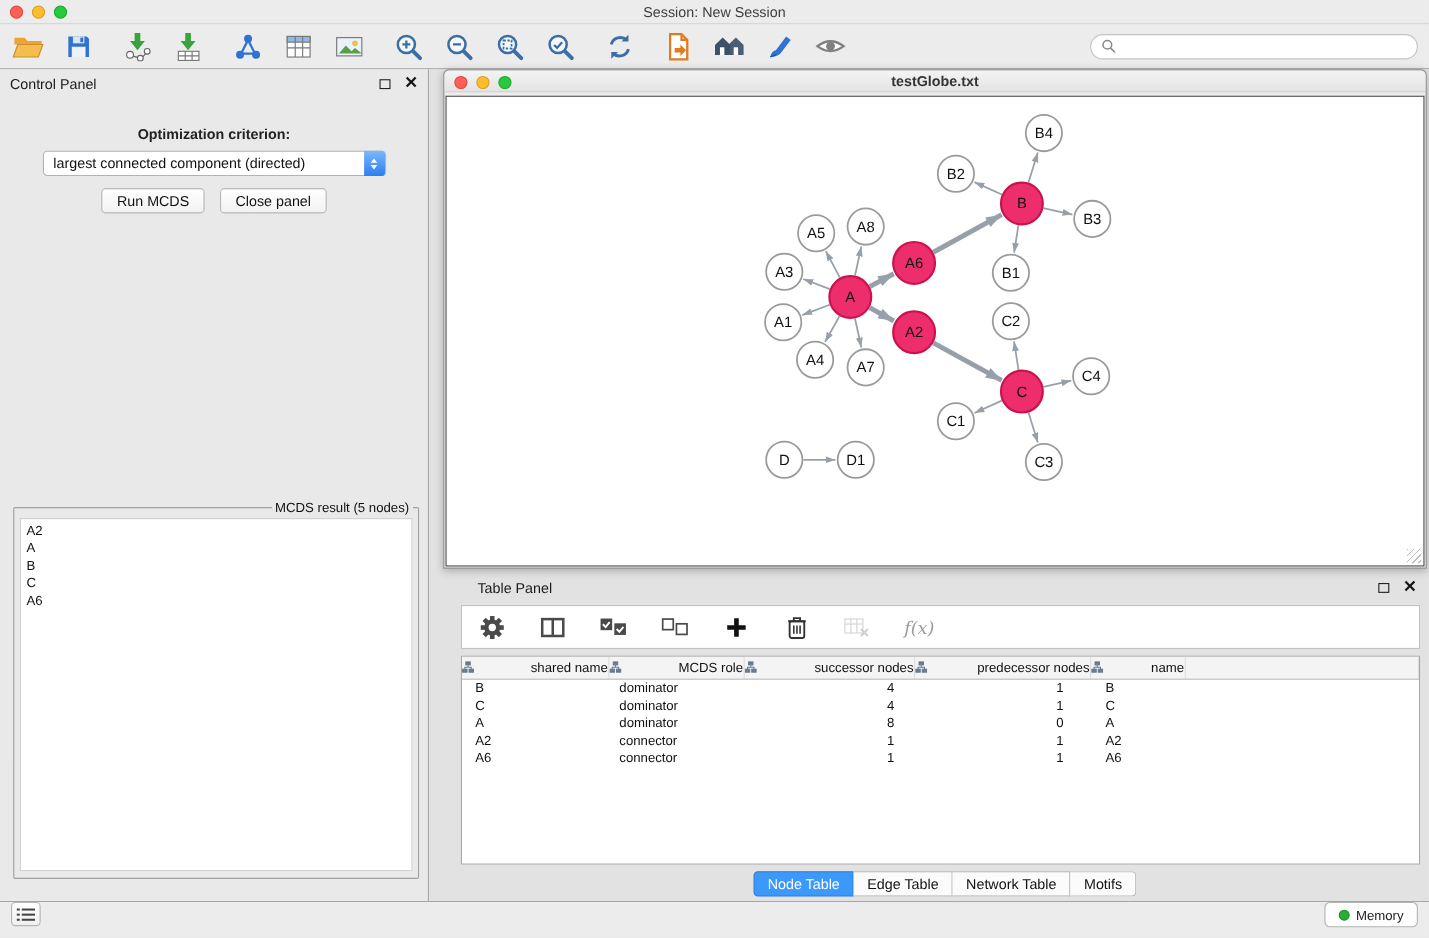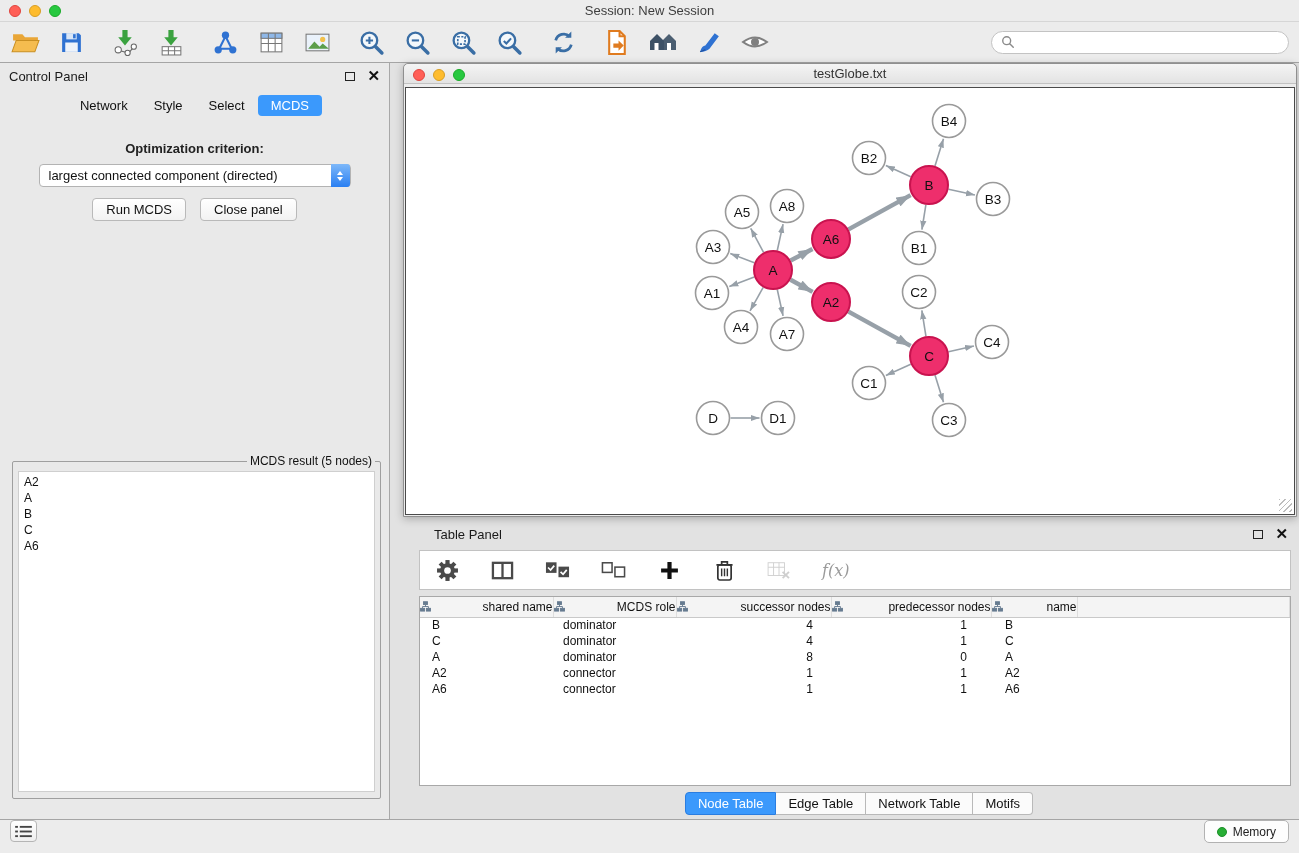--- a/index.html
+++ b/index.html
@@ -76,21 +76,21 @@
   
   .right-area { flex:1; position:relative; background:#e2e2e2; }
   .network-window {
     position:absolute; left:13px; top:0; right:2px; height:454px;
     background:#ececec; border:1px solid #8f8f8f; border-radius:5px 5px 0 0;
     box-shadow:0 2px 8px rgba(0,0,0,0.25);
   }
   .net-titlebar {
     height:20px; display:flex; align-items:center; justify-content:center;
     font-size:13px; color:#333; position:relative;
-    background:linear-gradient(#f4f4f4,#e3e3e3); border-bottom:1px solid #c2c2c2; border-radius:5px 5px 0 0;
+    background:linear-gradient(#f4f4f4,#e3e3e3); border-bottom:1px solid #c2c2c2; border-radius:5px 5px 0 0;font-weight:bold;
   }
   .net-canvas {
     position:absolute; top:23px; left:1px; right:1px; bottom:1px;
     background:#fff; border:1px solid #4a4a4a; overflow:hidden;
   }
   .net-canvas svg { display:block; }
   .grip {
     position:absolute; right:2px; bottom:2px; width:13px; height:13px;
     background:repeating-linear-gradient(135deg,#bdbdbd 0 1px,transparent 1px 4px);
   }
@@ -294,26 +294,20 @@
 <div class="main">
 
   <div class="control-panel">
     <div class="panel-header">
       <span>Control Panel</span>
       <span class="ph-actions">
         <span class="float-box"></span>
         <span class="close-x">✕</span>
       </span>
     </div>
-    <div class="cp-tabs">
-        <div class="cp-tab">Network</div>
-        <div class="cp-tab">Style</div>
-        <div class="cp-tab">Select</div>
-        <div class="cp-tab active">MCDS</div>
-      </div>
     <div class="opt-label">Optimization criterion:</div>
     <div class="dropdown">
       <span class="dropdown-text">largest connected component (directed)</span>
       <span class="dropdown-cap">
         <span class="tri-up"></span>
           <span class="tri-down"></span>
       </span>
     </div>
     <div class="btn-row">
       <button class="mac-btn">Run MCDS</button>

